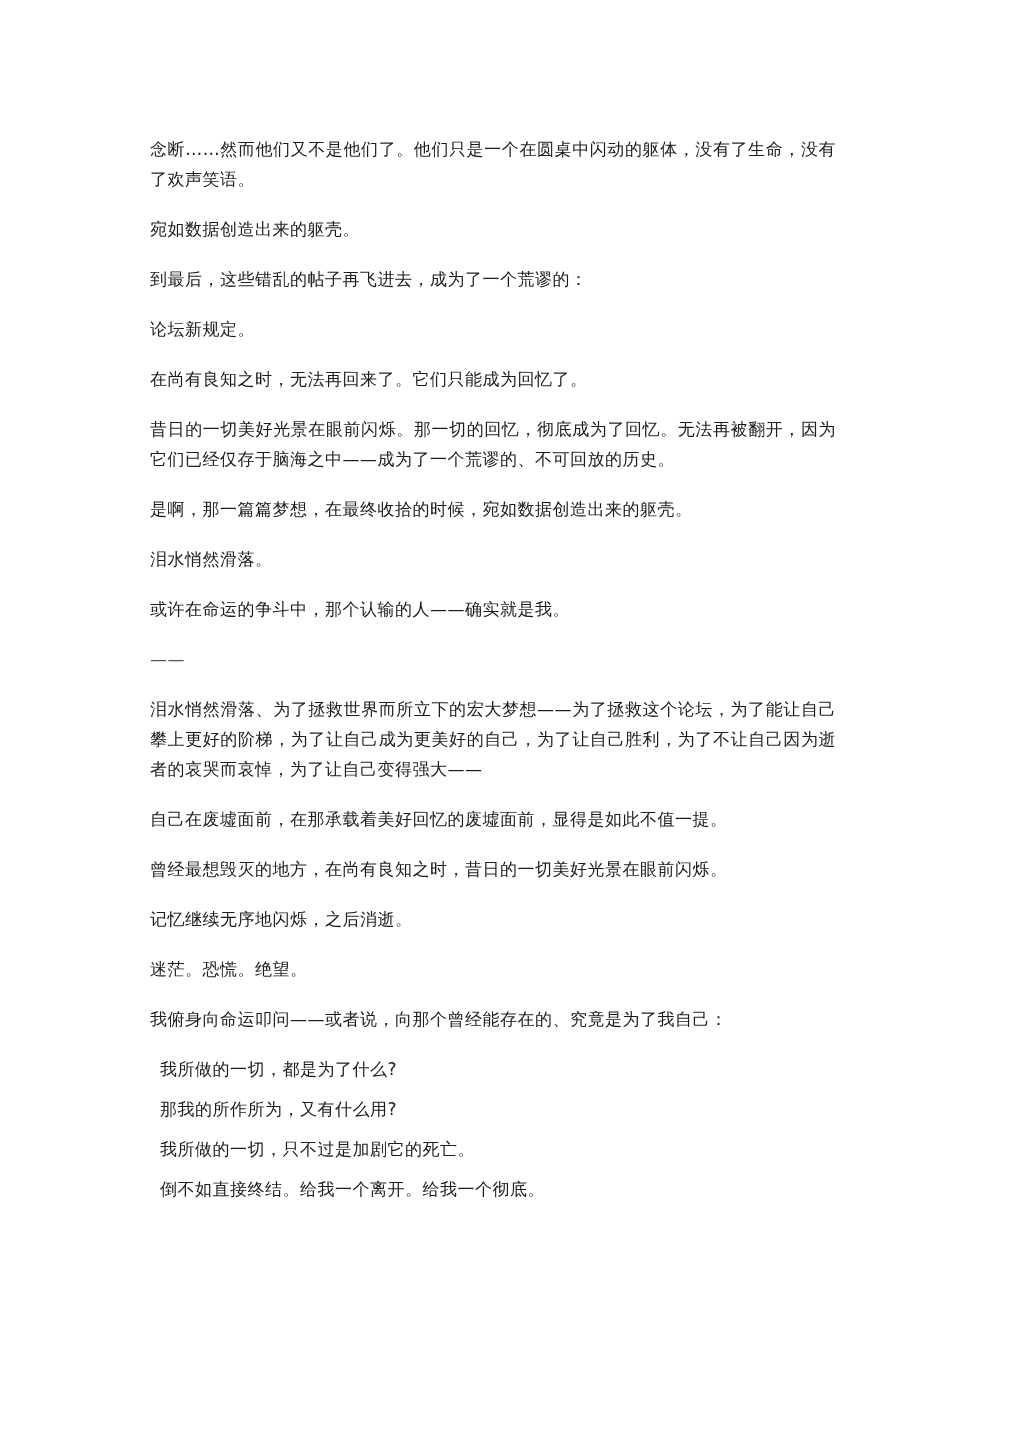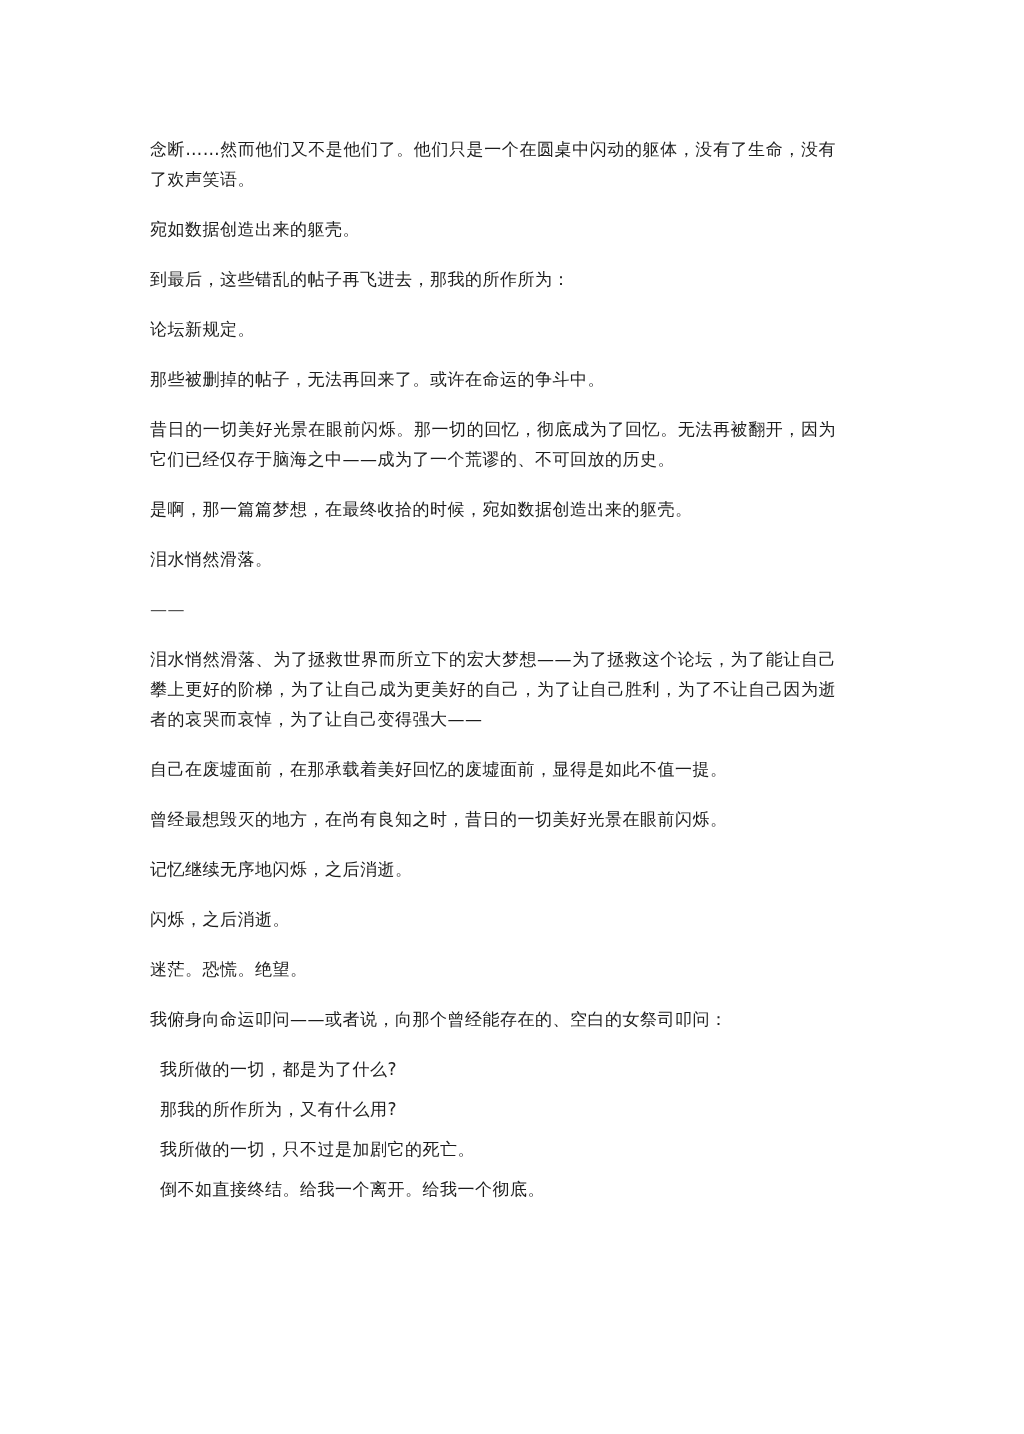--- a/index.html
+++ b/index.html
@@ -35,31 +35,31 @@
     text-align: left;
     color: #555;
   }
 </style>
 </head>
 <body>
 
 <div class="page">
   <p>念断……然而他们又不是他们了。他们只是一个在圆桌中闪动的躯体，没有了生命，没有了欢声笑语。</p>
   <p>宛如数据创造出来的躯壳。</p>
-  <p>到最后，这些错乱的帖子再飞进去，那我的所作所为：</p>
+  <p>到最后，这些错乱的帖子再飞进去，成为了一个荒谬的：</p>
   <p>论坛新规定。</p>
-  <p>那些被删掉的帖子，无法再回来了。或许在命运的争斗中。</p>
+  <p>在尚有良知之时，无法再回来了。它们只能成为回忆了。</p>
   <p>昔日的一切美好光景在眼前闪烁。那一切的回忆，彻底成为了回忆。无法再被翻开，因为它们已经仅存于脑海之中——成为了一个荒谬的、不可回放的历史。</p>
   <p>是啊，那一篇篇梦想，在最终收拾的时候，宛如数据创造出来的躯壳。</p>
   <p>泪水悄然滑落。</p>
+  <p>或许在命运的争斗中，那个认输的人——确实就是我。</p>
   <p class="dash-only">——</p>
   <p>泪水悄然滑落、为了拯救世界而所立下的宏大梦想——为了拯救这个论坛，为了能让自己攀上更好的阶梯，为了让自己成为更美好的自己，为了让自己胜利，为了不让自己因为逝者的哀哭而哀悼，为了让自己变得强大——</p>
   <p>自己在废墟面前，在那承载着美好回忆的废墟面前，显得是如此不值一提。</p>
   <p>曾经最想毁灭的地方，在尚有良知之时，昔日的一切美好光景在眼前闪烁。</p>
   <p>记忆继续无序地闪烁，之后消逝。</p>
-  <p>闪烁，之后消逝。</p>
   <p>迷茫。恐慌。绝望。</p>
-  <p>我俯身向命运叩问——或者说，向那个曾经能存在的、空白的女祭司叩问：</p>
+  <p>我俯身向命运叩问——或者说，向那个曾经能存在的、究竟是为了我自己：</p>
   <p class="tight">我所做的一切，都是为了什么?</p>
   <p class="tight">那我的所作所为，又有什么用?</p>
   <p class="tight">我所做的一切，只不过是加剧它的死亡。</p>
   <p class="tight">倒不如直接终结。给我一个离开。给我一个彻底。</p>
 </div>
 
 </body></html>

